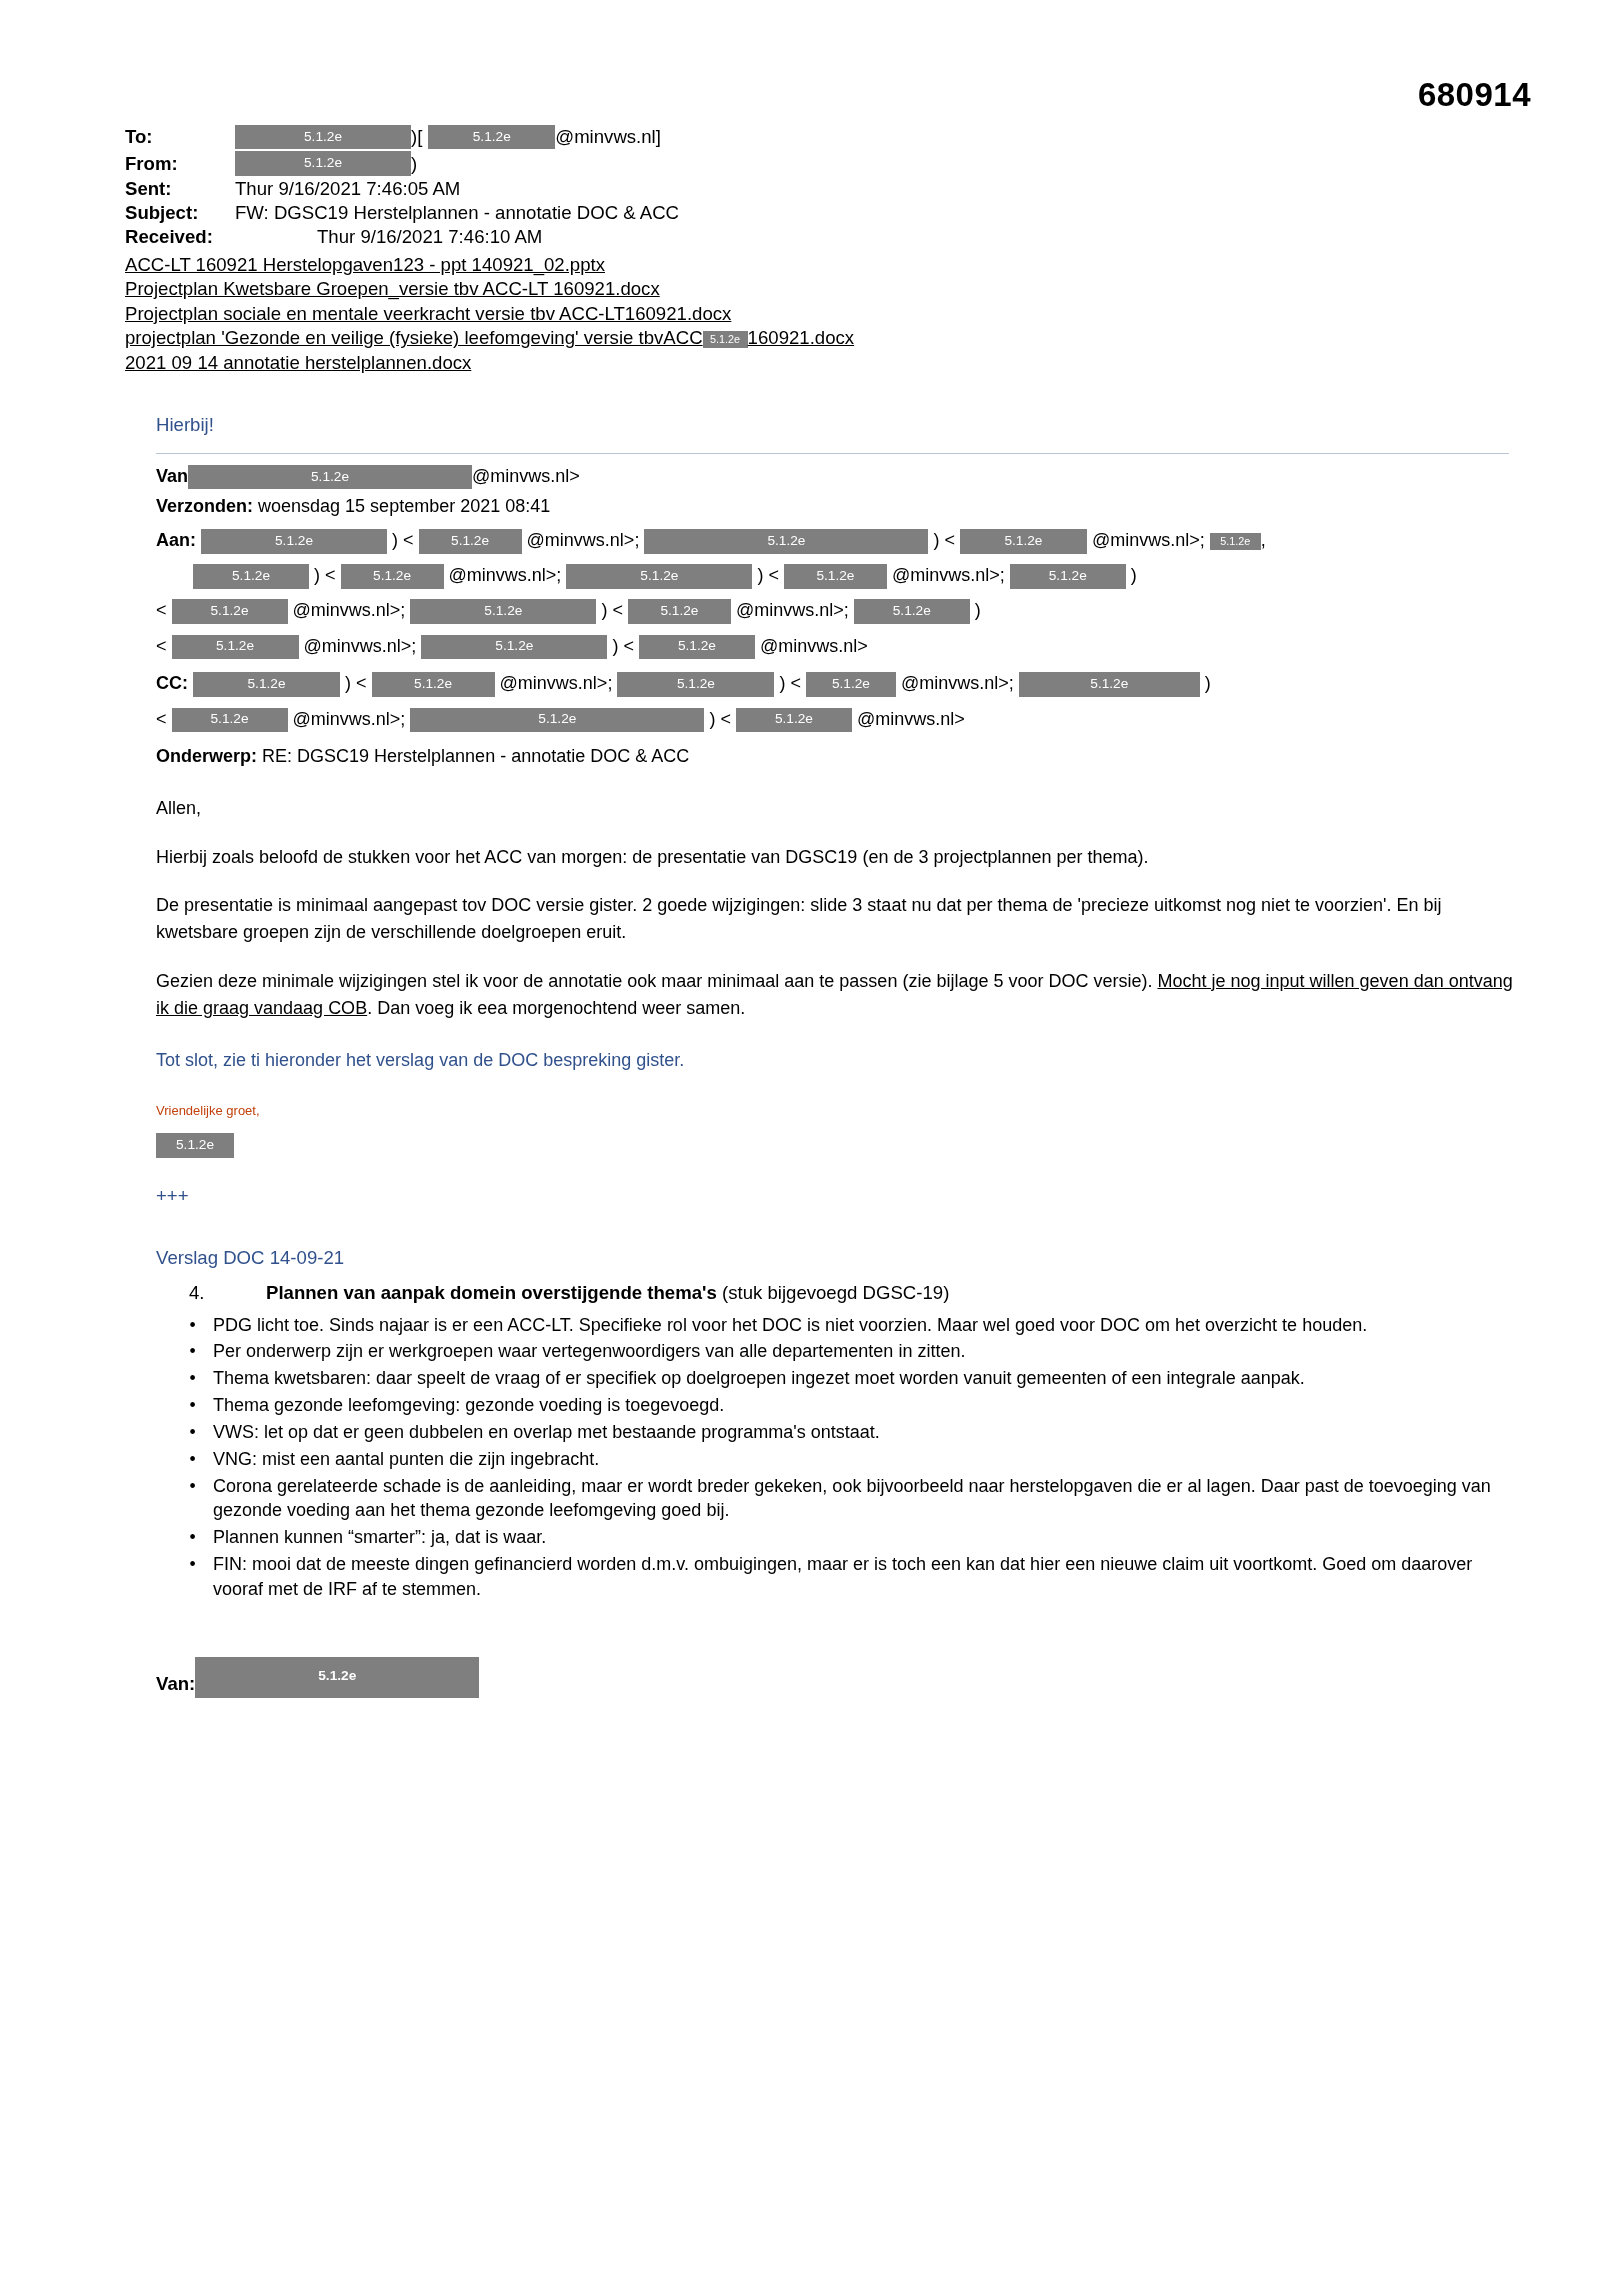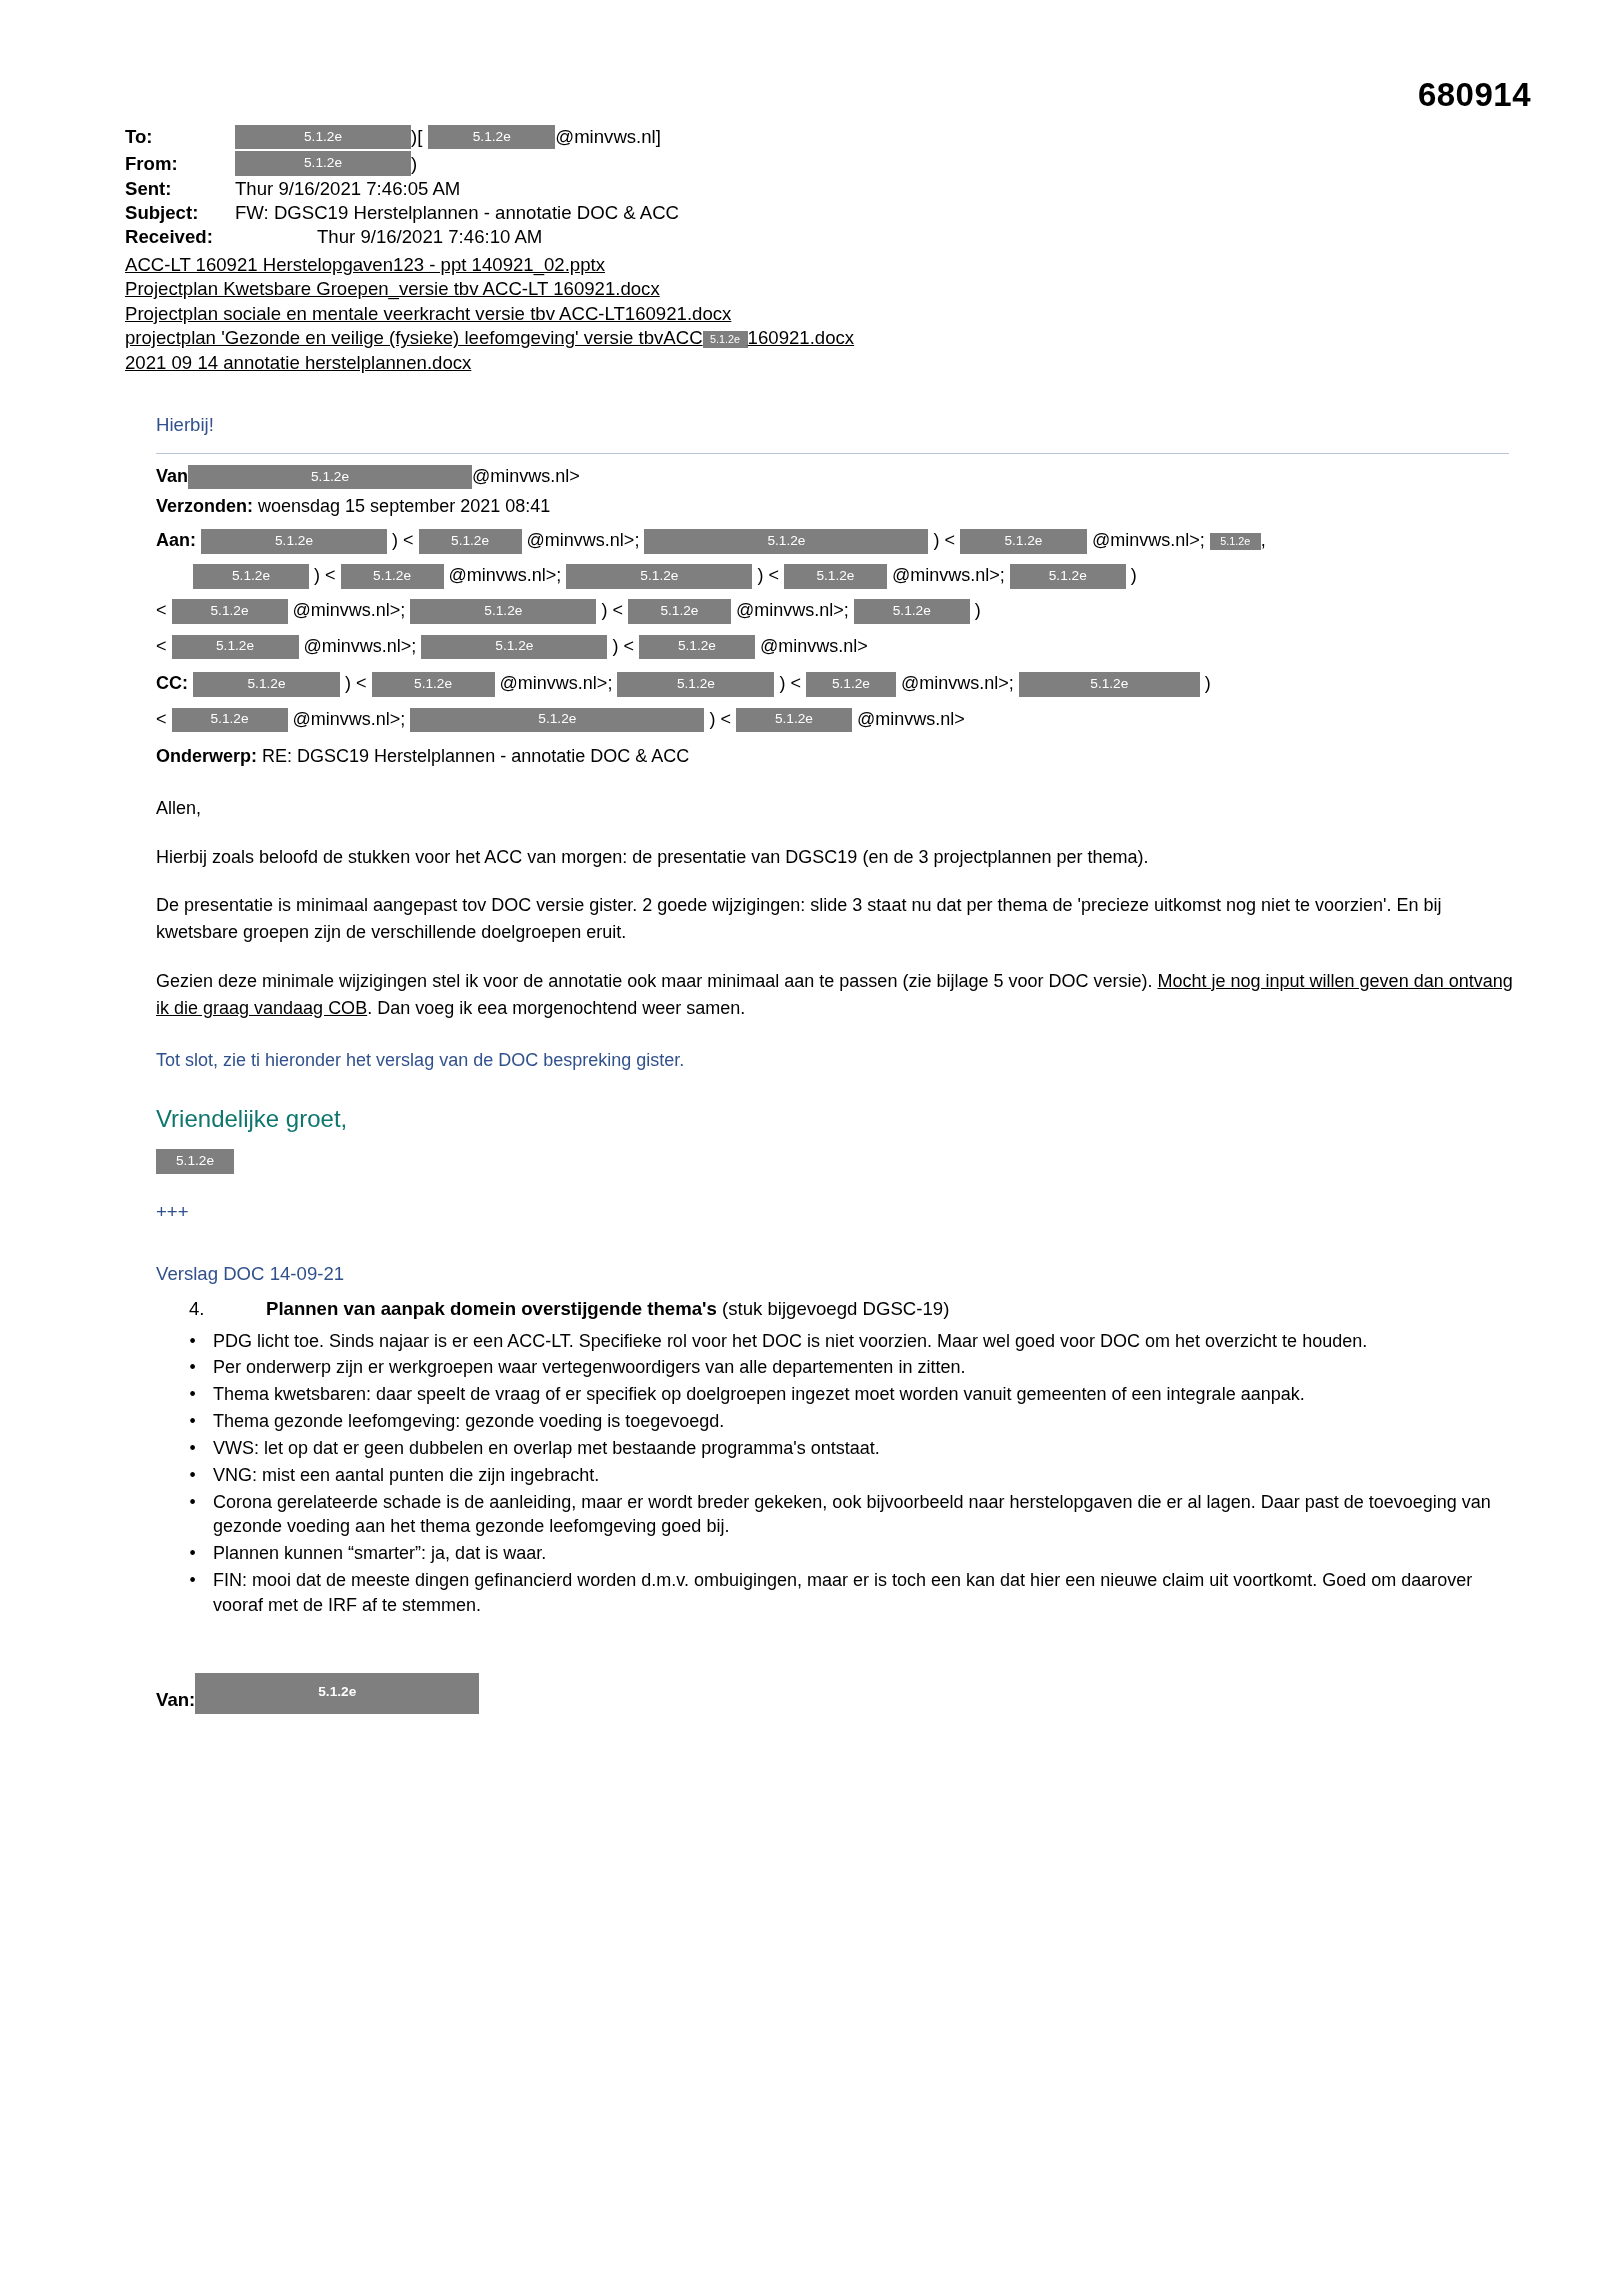--- a/index.html
+++ b/index.html
@@ -129,21 +129,21 @@
   .vanfoot{
     margin-top:55px;
     font-size:18.6px;
     font-weight:bold;
     display:flex;
     align-items:flex-end;
   }
   .sig-red{margin-top:9.8px;}
   .plus{color:#31518c;margin-top:25.5px;font-size:18.6px;}
   .verslag{color:#31518c;margin-top:35px;font-size:18.6px;}
-  .groet{color:#0f766e;margin-top:29px;font-size:24px;}
+  .groet{color:#c2410c;margin-top:29px;font-size:13px;}
   .tot{color:#31518c;margin-top:25.5px;font-size:18px;}
 </style>
 </head>
 <body>
 
 <div class="page">
 
   <div class="doc-number">680914</div>
 
   <div class="hdr">

